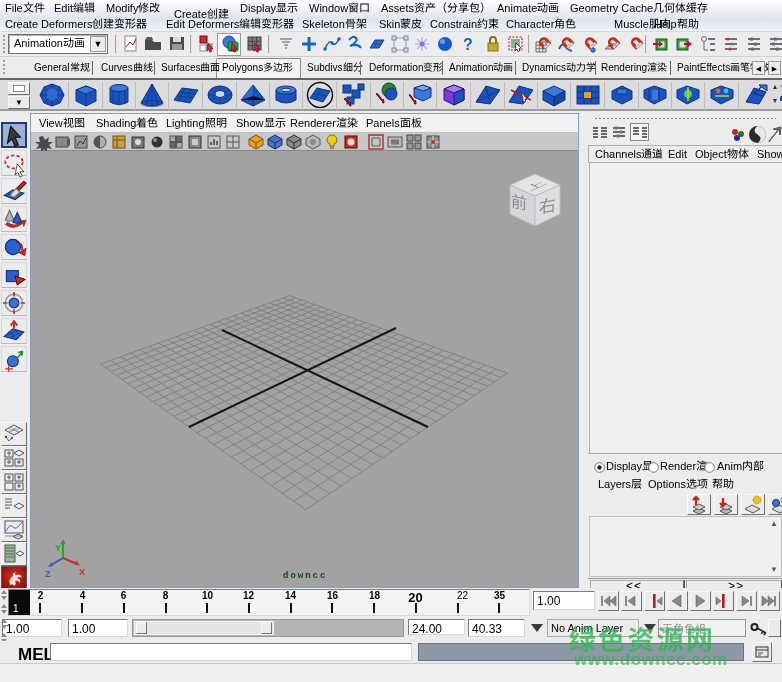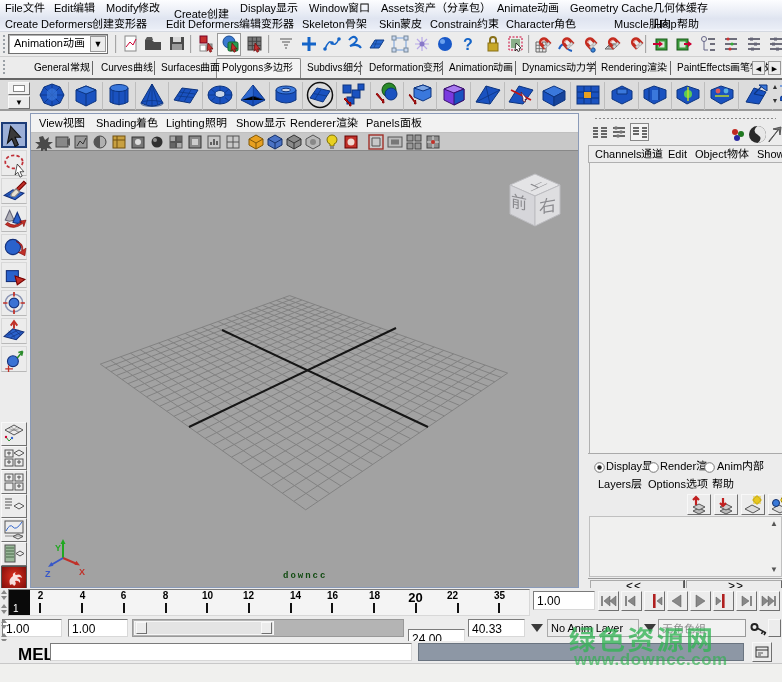--- a/index.html
+++ b/index.html
@@ -974,29 +974,29 @@
     <div class="a" style="left:72px;top:2px;width:21px;text-align:center;font-size:10px;font-weight:bold">4</div>
     <div class="a" style="left:81px;top:15px;width:2px;height:10px;background:#111"></div>
     <div class="a" style="left:113px;top:2px;width:21px;text-align:center;font-size:10px;font-weight:bold">6</div>
     <div class="a" style="left:123px;top:15px;width:2px;height:10px;background:#111"></div>
     <div class="a" style="left:155px;top:2px;width:21px;text-align:center;font-size:10px;font-weight:bold">8</div>
     <div class="a" style="left:165px;top:15px;width:2px;height:10px;background:#111"></div>
     <div class="a" style="left:197px;top:2px;width:21px;text-align:center;font-size:10px;font-weight:bold">10</div>
     <div class="a" style="left:206px;top:15px;width:2px;height:10px;background:#111"></div>
     <div class="a" style="left:238px;top:2px;width:21px;text-align:center;font-size:10px;font-weight:bold">12</div>
     <div class="a" style="left:248px;top:15px;width:2px;height:10px;background:#111"></div>
-    <div class="a" style="left:280px;top:2px;width:21px;text-align:right;font-size:10px;font-weight:bold">14</div>
+    <div class="a" style="left:280px;top:2px;width:21px;text-align:center;font-size:10px;font-weight:bold">14</div>
     <div class="a" style="left:290px;top:15px;width:2px;height:10px;background:#111"></div>
     <div class="a" style="left:322px;top:2px;width:21px;text-align:center;font-size:10px;font-weight:bold">16</div>
     <div class="a" style="left:331px;top:15px;width:2px;height:10px;background:#111"></div>
     <div class="a" style="left:364px;top:2px;width:21px;text-align:center;font-size:10px;font-weight:bold">18</div>
     <div class="a" style="left:373px;top:15px;width:2px;height:10px;background:#111"></div>
     <div class="a" style="left:405px;top:2px;width:21px;text-align:center;font-size:13px;font-weight:bold">20</div>
     <div class="a" style="left:415px;top:15px;width:2px;height:10px;background:#111"></div>
-    <div class="a" style="left:447px;top:2px;width:21px;text-align:left;font-size:10px;font-weight:bold">22</div>
+    <div class="a" style="left:447px;top:2px;width:21px;text-align:right;font-size:10px;font-weight:normal">22</div>
     <div class="a" style="left:457px;top:15px;width:2px;height:10px;background:#111"></div>
     <div class="a" style="left:489px;top:2px;width:21px;text-align:center;font-size:10px;font-weight:bold">35</div>
     <div class="a" style="left:498px;top:15px;width:2px;height:10px;background:#111"></div>
     <div class="a fld" style="left:533px;top:3px;width:62px;height:19px;padding:2px 3px">1.00</div>
     <div class="a btn3" style="left:598px;top:3px;width:21px;height:20px"></div>
     <svg class="a" style="left:599px;top:4px" width="19" height="18" viewBox="0 0 19 18">
       <rect x="2" y="4" width="2" height="10" fill="#888"></rect>
       <polygon points="11,4 11,14 5,9" fill="#888" stroke="#555" stroke-width=".5"></polygon>
       <polygon points="17,4 17,14 11,9" fill="#888" stroke="#555" stroke-width=".5"></polygon>
     </svg>
@@ -1036,21 +1036,21 @@
     </svg>
   </div>
 <div class="a" style="left:0;top:617px;width:782px;height:24px;background:#ececec">
     <div class="a fld" style="left:2px;top:2px;width:60px;height:18px;padding:2px 3px">1.00</div>
     <div class="a fld" style="left:68px;top:2px;width:60px;height:18px;padding:2px 3px">1.00</div>
     <div class="a" style="left:132px;top:2px;width:272px;height:18px;background:#b4b4b4;border:1px solid #999">
       <div class="a" style="left:1px;top:1px;width:140px;height:14px;background:#e4e4e4;border:1px solid #f6f6f6"></div>
       <div class="a btn3" style="left:3px;top:2px;width:11px;height:12px"></div>
       <div class="a btn3" style="left:128px;top:2px;width:11px;height:12px"></div>
     </div>
-    <div class="a fld" style="left:408px;top:12px;width:57px;height:16px;padding:2px 3px">24.00</div>
+    <div class="a fld" style="left:408px;top:2px;width:57px;height:16px;padding:2px 3px">24.00</div>
     <div class="a fld" style="left:468px;top:2px;width:57px;height:18px;padding:2px 3px">40.33</div>
     <svg class="a" style="left:530px;top:6px" width="14" height="10">
       <polygon points="1,1 13,1 7,9" fill="#3a3a3a"></polygon>
     </svg>
     <div class="a" style="left:547px;top:2px;width:92px;height:18px;background:#ececec;border:1px solid #aaa;padding:2px 3px;font-size:11px">No Anim Layer</div>
     <svg class="a" style="left:643px;top:6px" width="14" height="10">
       <polygon points="1,1 13,1 7,9" fill="#3a3a3a"></polygon>
     </svg>
     <div class="a" style="left:658px;top:2px;width:88px;height:18px;background:#f2f2f2;border:1px solid #999;padding:2px 3px"><svg style="vertical-align:-1.4px" width="44" height="11" viewBox="0 0 4000 1000" fill="#888">
         <use href="#u65E0"></use>

